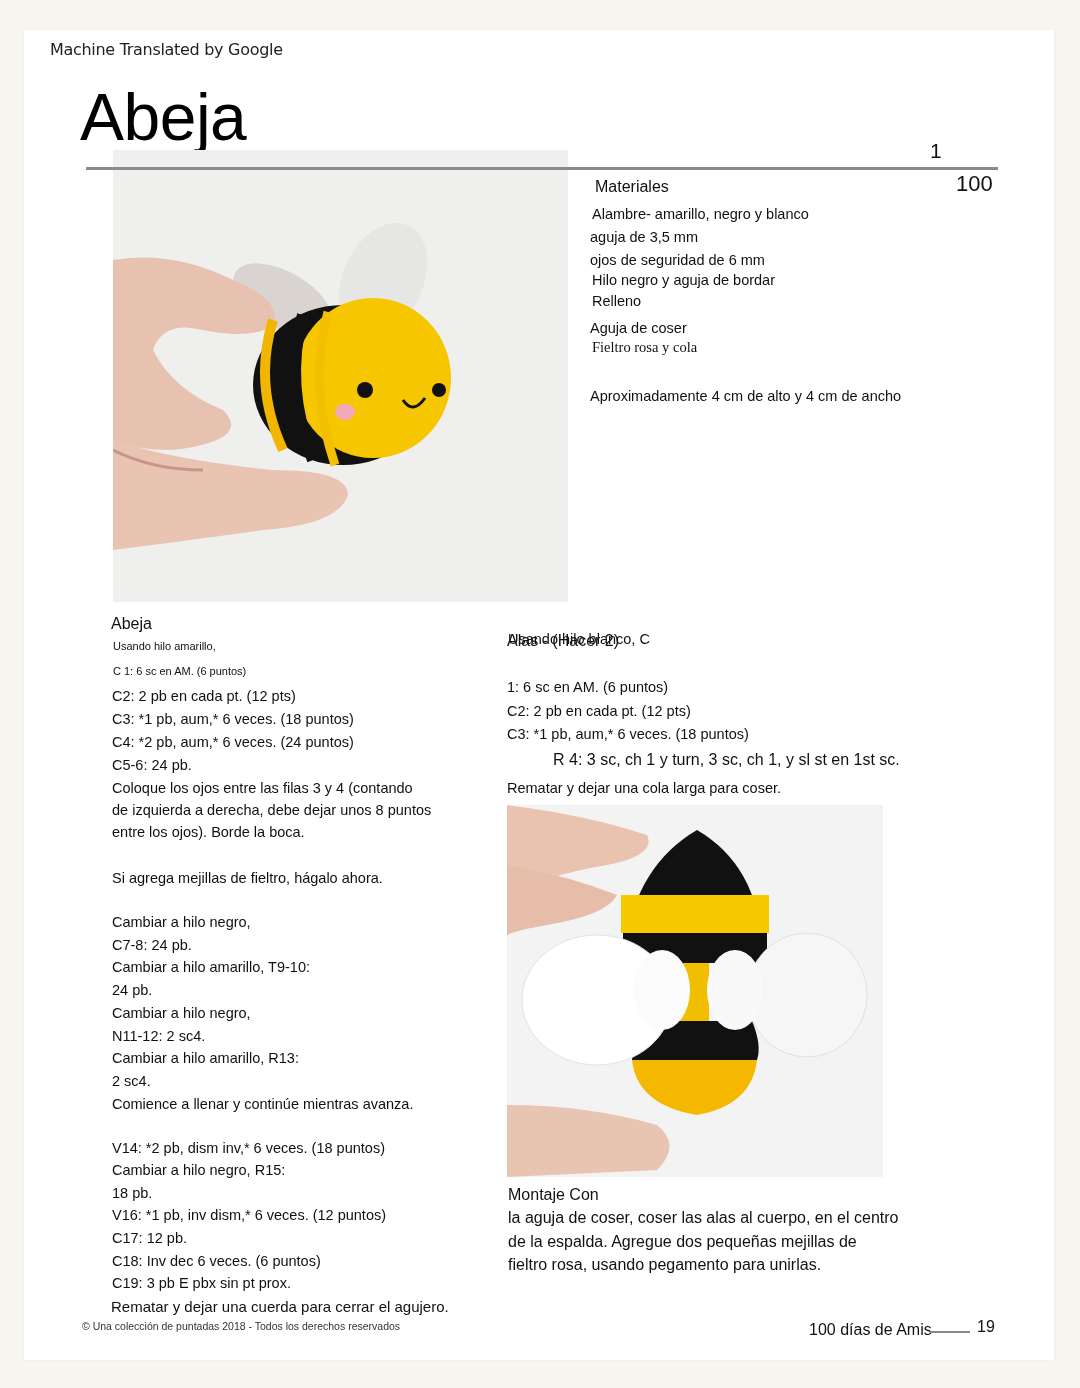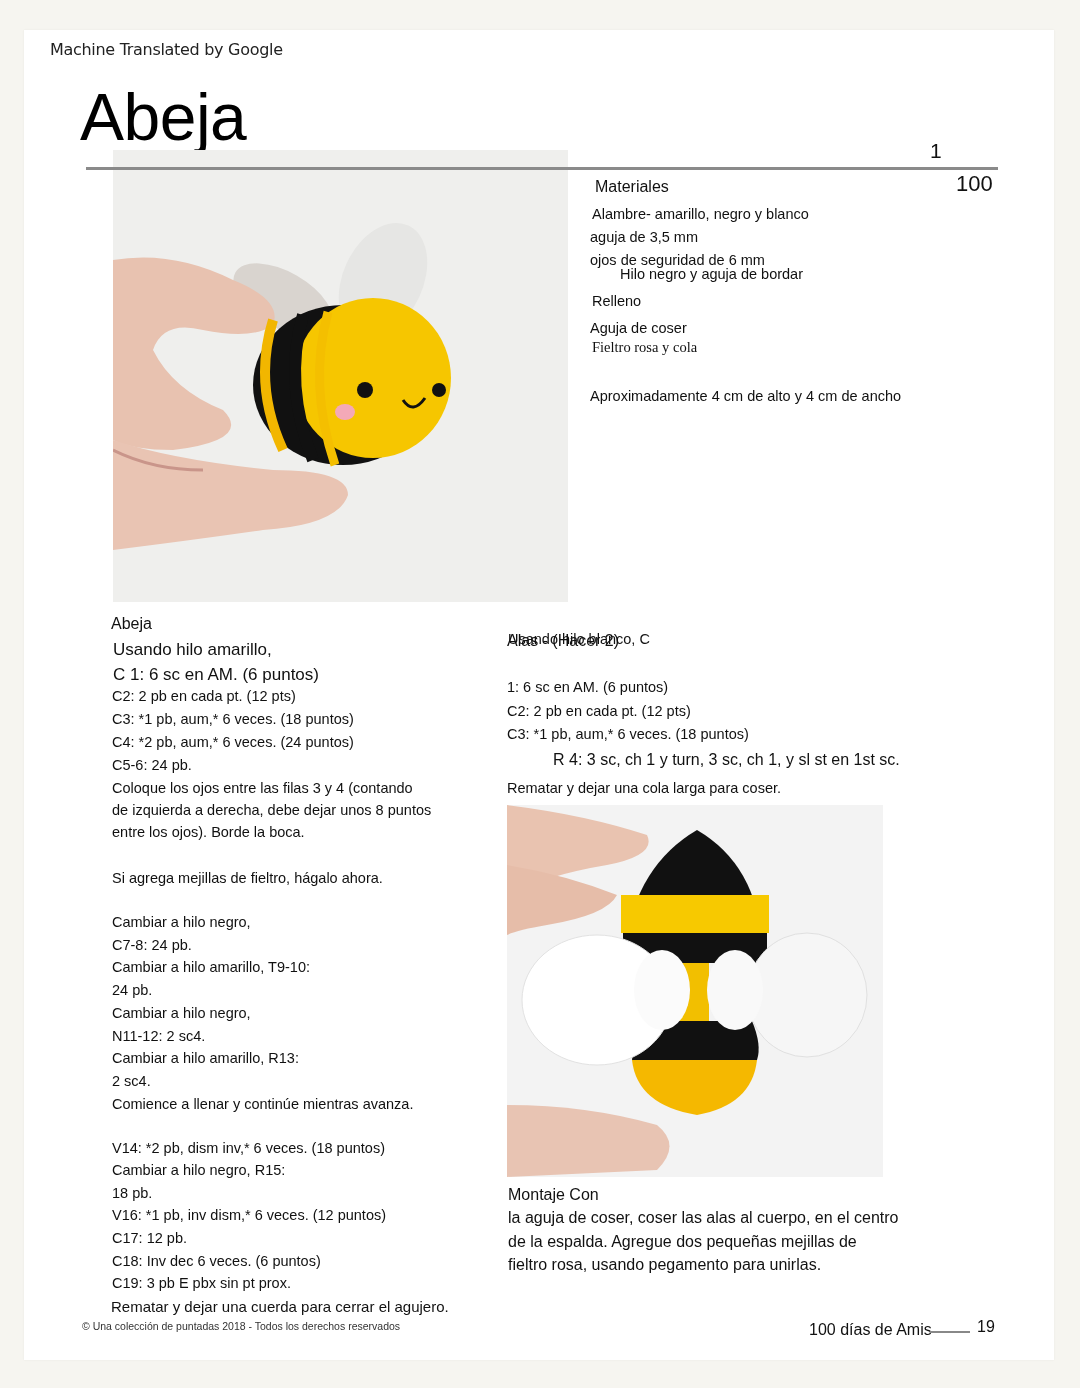--- a/index.html
+++ b/index.html
@@ -10,21 +10,21 @@
   .title { left:80px; top:84px; font-size:66px; color:#000; letter-spacing:-0.5px; line-height:1; }
   .rule { left:86px; top:167px; width:912px; height:3px; background:#8a8a8a; }
   .num11 { left:930px; top:139px; font-size:21px; }
   .num100 { left:956px; top:171px; font-size:22px; }
   .photo1 { position:absolute; left:113px; top:150px; width:455px; height:452px; background:#eeeeec; overflow:hidden; }
   .photo2 { position:absolute; left:507px; top:805px; width:376px; height:372px; background:#f2f2f2; overflow:hidden; }
   .mat-h { left:595px; top:178px; font-size:16px; }
   .mat { font-size:14.5px; color:#111; }
   .body-s { font-size:14.5px; color:#111; }
   .body-m { font-size:16px; color:#111; }
-  .body-l { font-size:17px; color:#111; }
+  .body-l { font-size:11px; color:#111; }
   .foot-copy { left:82px; top:1320px; font-size:10.5px; color:#333; }
   .foot-book { left:801px; top:1321px; font-size:16px;margin-left:8px; }
   .foot-line { left:930px; top:1331px; width:40px; height:2px; background:#888; }
   .foot-page { left:977px; top:1318px; font-size:16px; }
 </style>
 </head>
 <body>
 
 <div class="page"></div>
 
@@ -56,21 +56,21 @@
 </div>
 
 <div class="abs rule"></div>
 <div class="abs num11">1</div>
 <div class="abs num100">100</div>
 
 <div class="abs mat-h">Materiales</div>
 <div class="abs mat" style="left:592px;top:206px;">Alambre- amarillo, negro y blanco</div>
 <div class="abs mat" style="left:590px;top:229px;">aguja de 3,5 mm</div>
 <div class="abs mat" style="left:590px;top:252px;">ojos de seguridad de 6 mm</div>
-<div class="abs mat" style="left:592px;top:266px;margin-left:28px;">Hilo negro y aguja de bordar</div>
+<div class="abs mat" style="left:592px;top:272px;">Hilo negro y aguja de bordar</div>
 <div class="abs mat" style="left:592px;top:293px;">Relleno</div>
 <div class="abs mat" style="left:590px;top:320px;">Aguja de coser</div>
 <div class="abs mat" style="left:592px;top:339px;font-family:Liberation Serif, serif;">Fieltro rosa y cola</div>
 <div class="abs mat" style="left:590px;top:388px;">Aproximadamente 4  cm de  alto y  4 cm  de ancho</div>
 
 <div class="abs body-m" style="left:111px;top:615px;">Abeja</div>
 <div class="abs body-l" style="left:113px;top:640px;">Usando hilo amarillo,</div>
 <div class="abs body-l" style="left:113px;top:665px;">C 1: 6 sc en AM. (6 puntos)</div>
 <div class="abs body-s" style="left:112px;top:688px;">C2: 2 pb en cada pt. (12 pts)</div>
 <div class="abs body-s" style="left:112px;top:711px;">C3: *1 pb, aum,* 6 veces. (18 puntos)</div>

